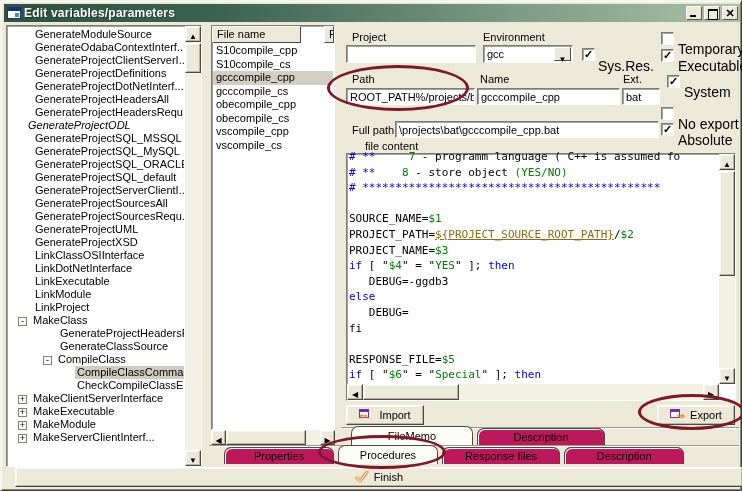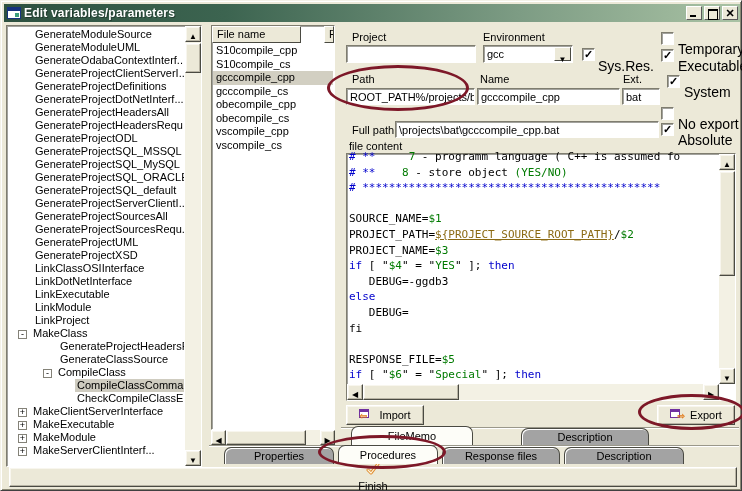--- a/index.html
+++ b/index.html
@@ -76,27 +76,27 @@
   .pushbtn { position:absolute; font-size:11px; display:flex; align-items:center; justify-content:center;
              gap:5px; color:#000; cursor:default; }
   .ico-io { width:15px; height:12px; position:relative; flex:0 0 auto; }
   .ico-io .win { position:absolute; left:0; top:0; width:10px; height:9px; background:#fff; border:1px solid #7030a0; }
   .ico-io .win::before { content:""; position:absolute; left:0; top:0; right:0; height:2px; background:#7030a0; }
   .ico-io .arr { position:absolute; bottom:0; font-size:9px; line-height:9px; color:#e07818; font-weight:bold; }
   .ico-io .arr.left  { left:0; }
   .ico-io .arr.right { right:0; }
   
   .tabbar { position:absolute; display:flex; align-items:flex-end; }
-  .tab { font-size:11px; text-align:center; background:#a3a3a3; border:1px solid #4a4a42; border-bottom:none;
+  .tab { font-size:11px; text-align:center; background:#be185d; border:1px solid #4a4a42; border-bottom:none;
          border-radius:7px 7px 0 0; padding:2px 8px 2px 8px; margin-right:4px; height:17px;
          box-shadow: inset 1px 1px 0 #fff; white-space:nowrap; }
   .tab.active { background:#fdfdf8; height:19px; padding-top:3px; position:relative; z-index:2; }
   .edge-line { position:absolute; height:2px; background:#fff; border-top:1px solid #9a988a; }
   
-  .finish { left:8px; top:466px; width:728px; height:20px;flex-direction:column; }
+  .finish { left:14px; top:466px; width:728px; height:20px; }
   .check-ico { width:14px; height:12px; flex:0 0 auto; }
   
   .mark { position:absolute; border:3px solid #7d1828; border-radius:50%; background:transparent;
           pointer-events:none; z-index:50; }
 </style>
 </head>
 <body>
 
 <div class="dialog">
 
@@ -104,28 +104,27 @@
     <span class="title-icon"></span>
     <span class="title-text">Edit variables/parameters</span>
     <span class="winbtn min"></span>
     <span class="winbtn max"></span>
     <span class="winbtn close">✕</span>
   </div>
 
   <div class="tree-panel">
     <div class="tree-rows" id="tree-rows">
         <div class="trow" style="padding-left: 25px;"><span class="tlabel">GenerateModuleSource</span></div>
-        <div class="trow" style="padding-left: 25px;"><span class="tlabel">GenerateModuleUML</span></div>
         <div class="trow" style="padding-left: 25px;"><span class="tlabel">GenerateOdabaContextInterf...</span></div>
         <div class="trow" style="padding-left: 25px;"><span class="tlabel">GenerateProjectClientServerI...</span></div>
         <div class="trow" style="padding-left: 25px;"><span class="tlabel">GenerateProjectDefinitions</span></div>
         <div class="trow" style="padding-left: 25px;"><span class="tlabel">GenerateProjectDotNetInterf...</span></div>
         <div class="trow" style="padding-left: 25px;"><span class="tlabel">GenerateProjectHeadersAll</span></div>
         <div class="trow" style="padding-left: 25px;"><span class="tlabel">GenerateProjectHeadersRequ...</span></div>
-        <div class="trow" style="padding-left: 25px;"><span class="tlabel">GenerateProjectODL</span></div>
+        <div class="trow" style="padding-left: 18px; font-style: italic;"><span class="tlabel">GenerateProjectODL</span></div>
         <div class="trow" style="padding-left: 25px;"><span class="tlabel">GenerateProjectSQL_MSSQL</span></div>
         <div class="trow" style="padding-left: 25px;"><span class="tlabel">GenerateProjectSQL_MySQL</span></div>
         <div class="trow" style="padding-left: 25px;"><span class="tlabel">GenerateProjectSQL_ORACLE</span></div>
         <div class="trow" style="padding-left: 25px;"><span class="tlabel">GenerateProjectSQL_default</span></div>
         <div class="trow" style="padding-left: 25px;"><span class="tlabel">GenerateProjectServerClientI...</span></div>
         <div class="trow" style="padding-left: 25px;"><span class="tlabel">GenerateProjectSourcesAll</span></div>
         <div class="trow" style="padding-left: 25px;"><span class="tlabel">GenerateProjectSourcesRequ...</span></div>
         <div class="trow" style="padding-left: 25px;"><span class="tlabel">GenerateProjectUML</span></div>
         <div class="trow" style="padding-left: 25px;"><span class="tlabel">GenerateProjectXSD</span></div>
         <div class="trow" style="padding-left: 25px;"><span class="tlabel">LinkClassOSIInterface</span></div>
@@ -206,21 +205,21 @@
 
   <span class="cb" style="left:660px; top:106px;"></span>
   <span class="cblabel" style="left:677px; top:107px;">No export</span>
 
   <div class="lbl" style="left:351px; top:123px;">Full path</div>
   <div class="field sunken" style="left:394px; top:120px; width:264px; height:17px;">\projects\bat\gcccompile_cpp.bat</div>
 
   <span class="cb" style="left:660px; top:122px;">✓</span>
   <span class="cblabel" style="left:677px; top:123px;">Absolute</span>
 
-  <div class="lbl" style="left:348px; top:139px;">file content</div>
+  <div class="lbl" style="left:364px; top:139px;">file content</div>
 
   <div class="textarea">
     <div class="code" id="code"><div class="cline"><span class="ck-b"># **</span><span class="ck-p">     </span><span class="ck-g">7</span><span class="ck-p"> - programm language ( C++ is assumed fo</span></div><div class="cline"><span class="ck-b"># **</span><span class="ck-p">    </span><span class="ck-g">8</span><span class="ck-p"> - store object </span><span class="ck-g">(YES/NO)</span></div><div class="cline"><span class="ck-b"># *********************************************</span></div><div class="cline">&nbsp;</div><div class="cline"><span class="ck-p">SOURCE_NAME=</span><span class="ck-g">$1</span></div><div class="cline"><span class="ck-p">PROJECT_PATH=</span><span class="ck-v">${PROJECT_SOURCE_ROOT_PATH}</span><span class="ck-p">/</span><span class="ck-g">$2</span></div><div class="cline"><span class="ck-p">PROJECT_NAME=</span><span class="ck-g">$3</span></div><div class="cline"><span class="ck-b">if</span><span class="ck-p"> [ "</span><span class="ck-g">$4</span><span class="ck-p">" = "</span><span class="ck-g">YES</span><span class="ck-p">" ]; </span><span class="ck-b">then</span></div><div class="cline"><span class="ck-p">   DEBUG=-ggdb3</span></div><div class="cline"><span class="ck-b">else</span></div><div class="cline"><span class="ck-p">   DEBUG=</span></div><div class="cline"><span class="ck-p">fi</span></div><div class="cline">&nbsp;</div><div class="cline"><span class="ck-p">RESPONSE_FILE=</span><span class="ck-g">$5</span></div><div class="cline"><span class="ck-b">if</span><span class="ck-p"> [ "</span><span class="ck-g">$6</span><span class="ck-p">" = "</span><span class="ck-g">Special</span><span class="ck-p">" ]; </span><span class="ck-b">then</span></div></div>
     <div class="vscroll" style="bottom:16px;">
       <div class="sbtn raised" style="top:0;"><span class="arrowglyph">▲</span></div>
       <div class="sthumb raised" style="top:17px; height:105px;"></div>
       <div class="sbtn raised" style="bottom:0;"><span class="arrowglyph">▼</span></div>
     </div>
     <div class="hscroll" style="left:0; bottom:0; right:16px; height:16px;">
       <div class="raised" style="position:absolute; left:0; top:0; width:16px; height:16px; text-align:center; line-height:14px;"><span class="arrowglyph">◀</span></div>
@@ -240,21 +239,21 @@
     <span class="ico-io">
         <span class="win"></span>
         <span class="arr right">⇨</span>
       </span>
     <span>Export</span>
   </div>
 
   <div class="edge-line" style="left:340px; top:426px; width:398px;"></div>
   <div class="edge-line" style="left:208px; top:444px; width:530px;"></div>
 
-  <div class="tabbar" style="left:350px; top:426px; height:18px;gap:44px;" id="inner-tabs">
+  <div class="tabbar" style="left:350px; top:426px; height:18px;" id="inner-tabs">
       <div class="tab active" style="width: 122px;">FileMemo</div>
       <div class="tab" style="width: 128px;">Description</div>
     </div>
 
   <div class="tabbar" style="left:216px; top:443px; height:20px;" id="outer-tabs">
       <div class="tab" style="width: 110px; margin-left: 7px;">Properties</div>
       <div class="tab active" style="width: 100px;">Procedures</div>
       <div class="tab" style="width: 118px;">Response files</div>
       <div class="tab" style="width: 120px;">Description</div>
     </div>

